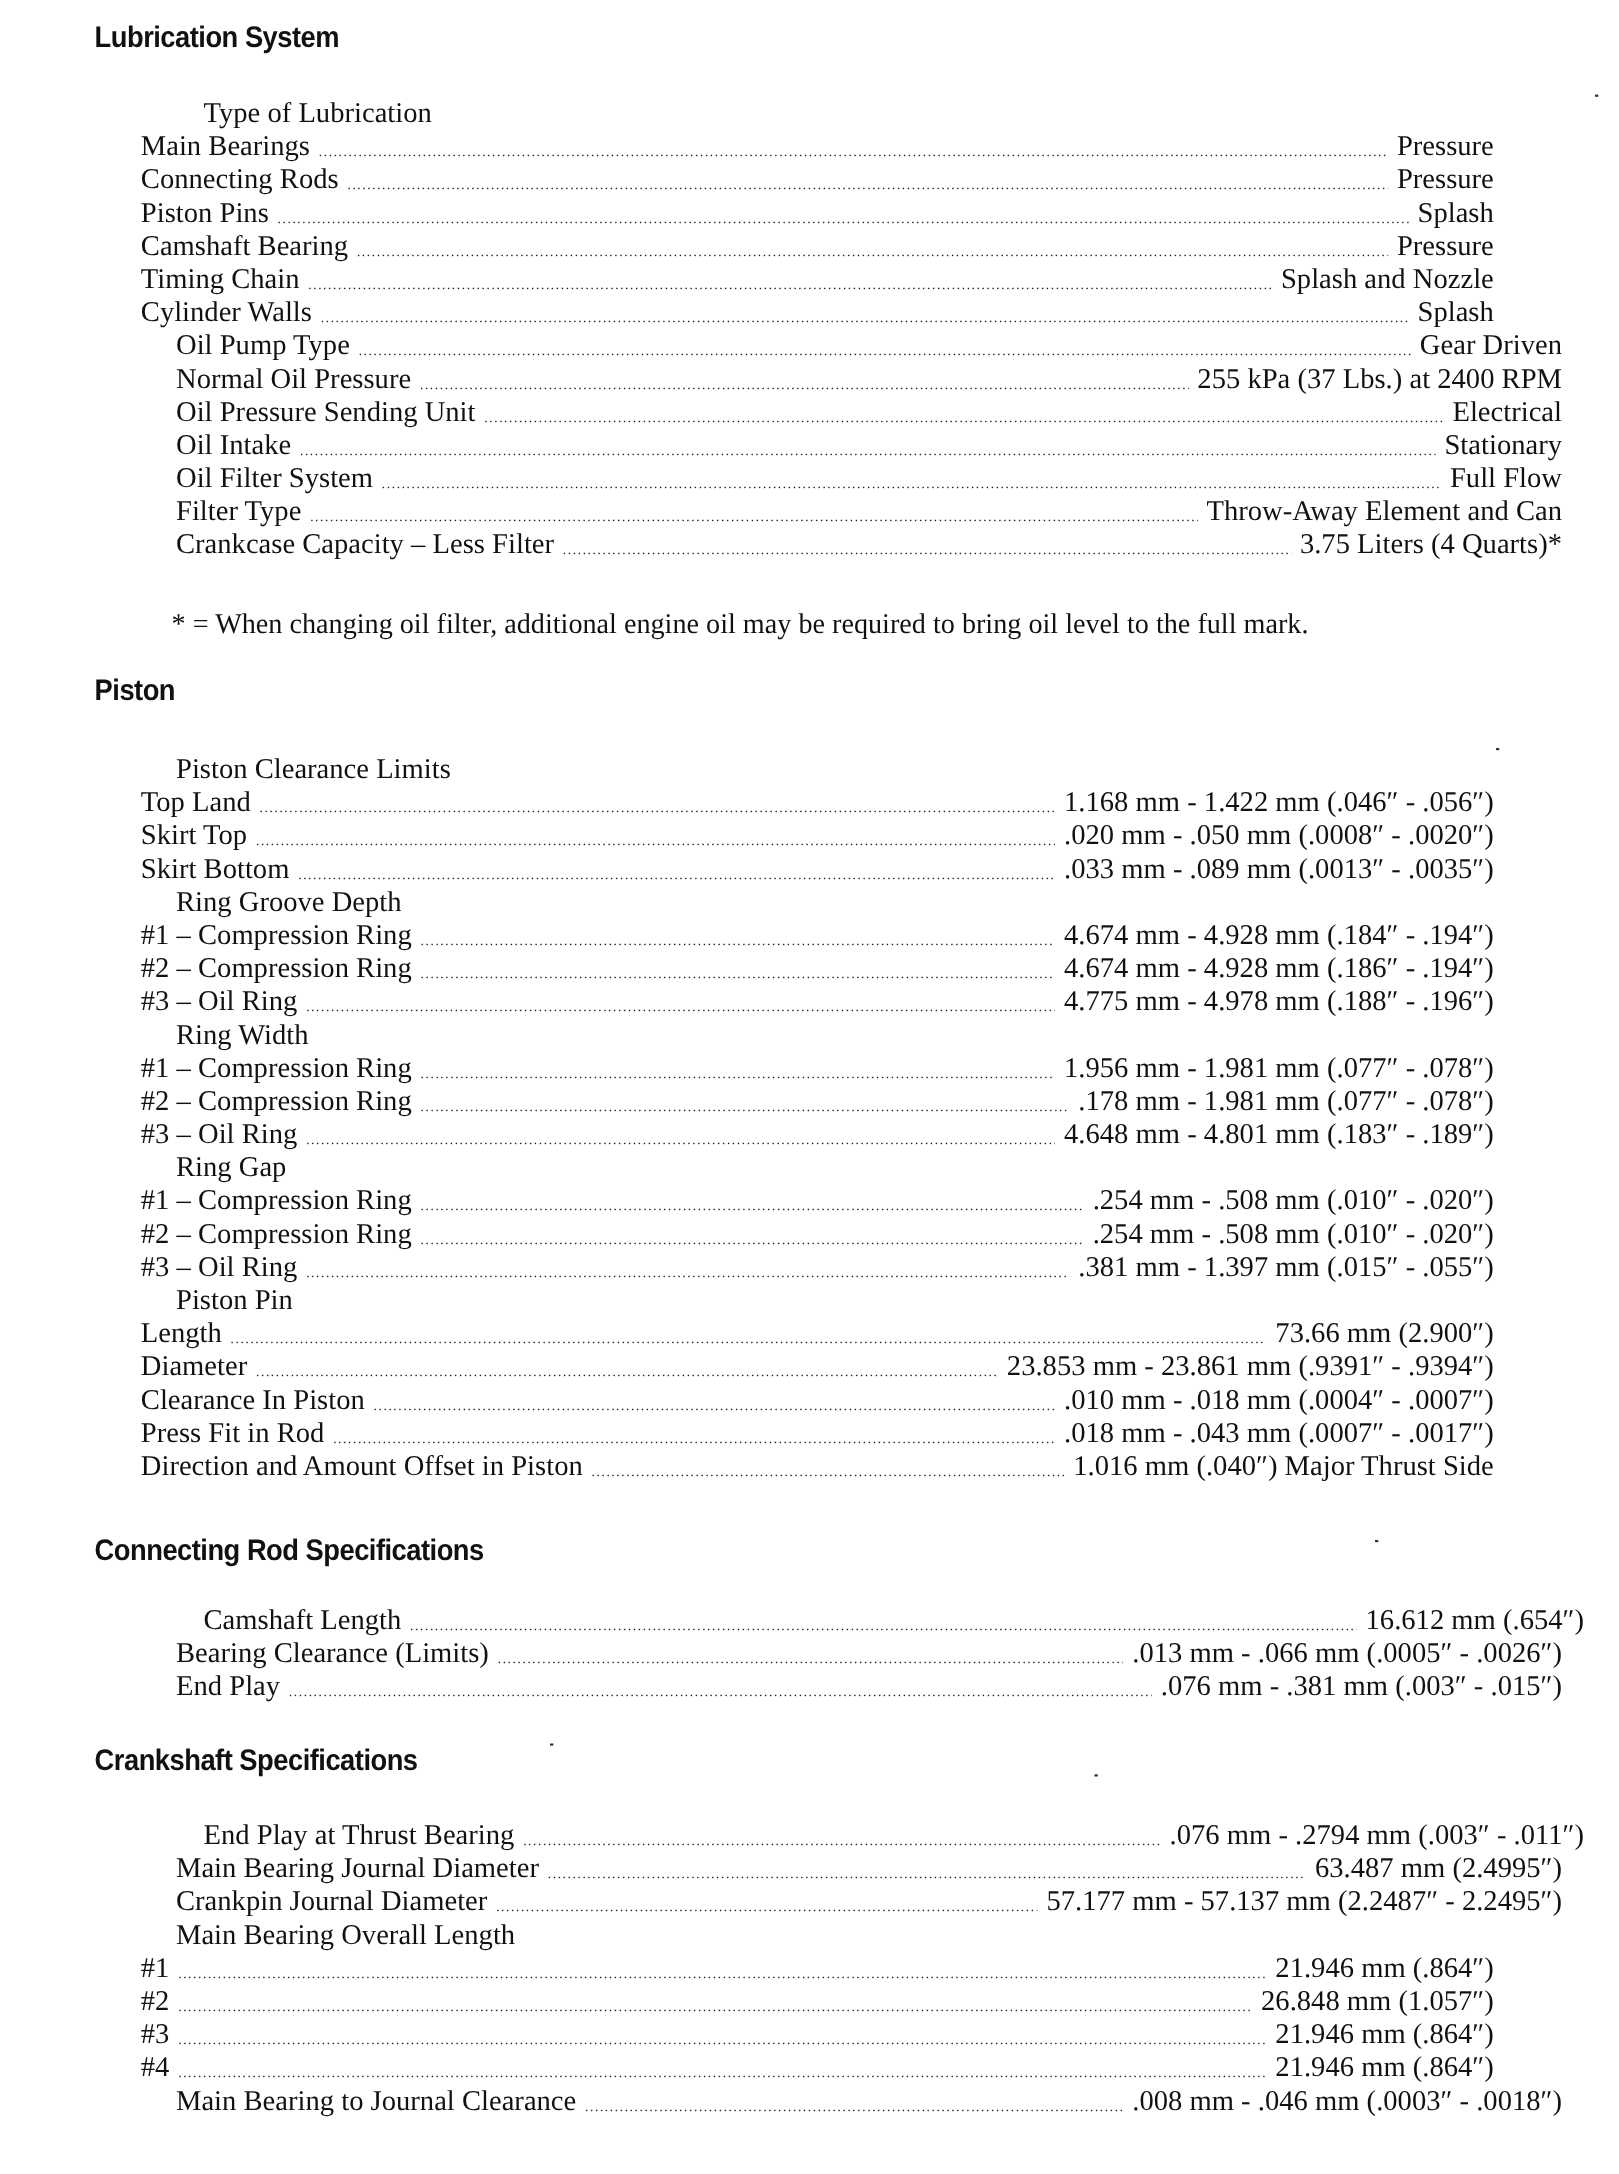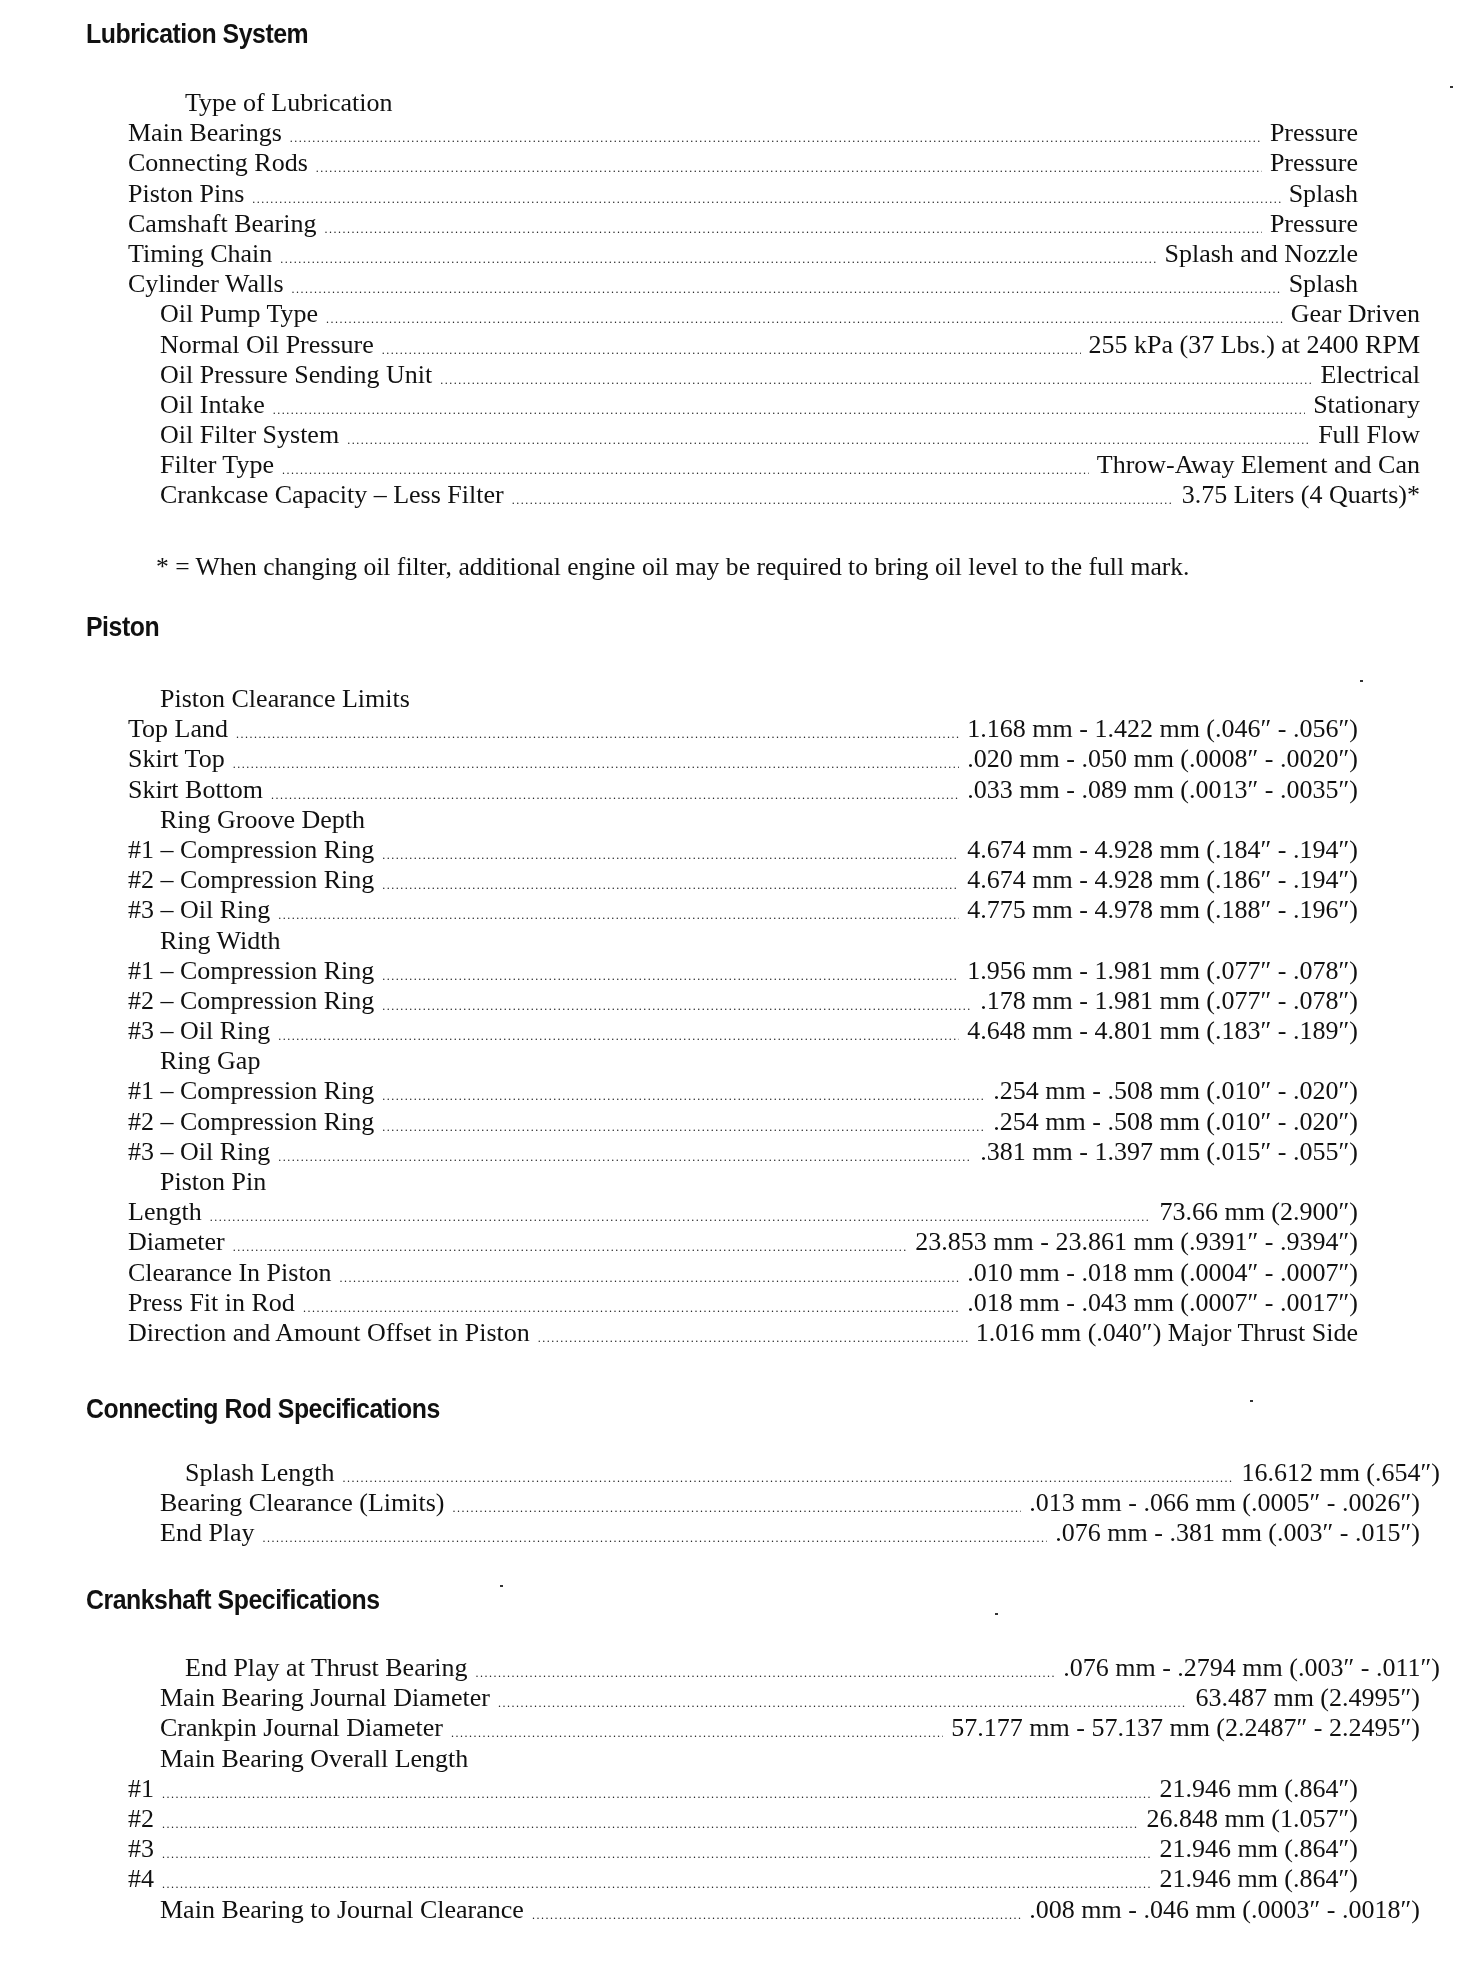--- a/index.html
+++ b/index.html
@@ -215,21 +215,21 @@
       <div class="row lvl1">
         <span class="label">Direction and Amount Offset in Piston</span>
         <span class="leader"></span>
         <span class="value">1.016 mm (.040″) Major Thrust Side</span>
       </div>
     </div>
 
   <h2 class="section-heading" style="top:1393px;">Connecting Rod Specifications</h2>
   <div class="spec-block" style="top:1458px;">
       <div class="row lvl0b">
-        <span class="label">Splash Length</span>
+        <span class="label">Camshaft Length</span>
         <span class="leader"></span>
         <span class="value">16.612 mm (.654″)</span>
       </div>
       <div class="row lvl0">
         <span class="label">Bearing Clearance (Limits)</span>
         <span class="leader"></span>
         <span class="value">.013 mm - .066 mm (.0005″ - .0026″)</span>
       </div>
       <div class="row lvl0">
         <span class="label">End Play</span>

